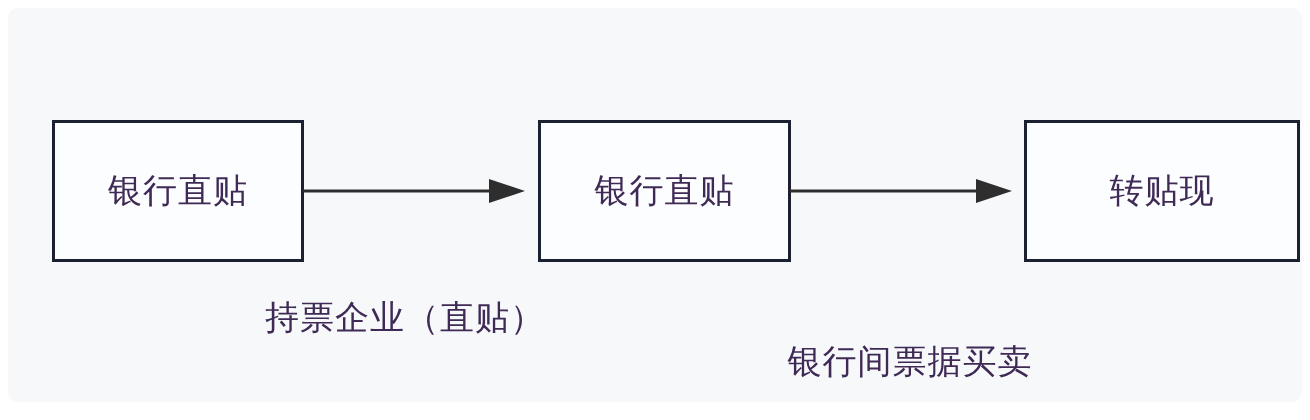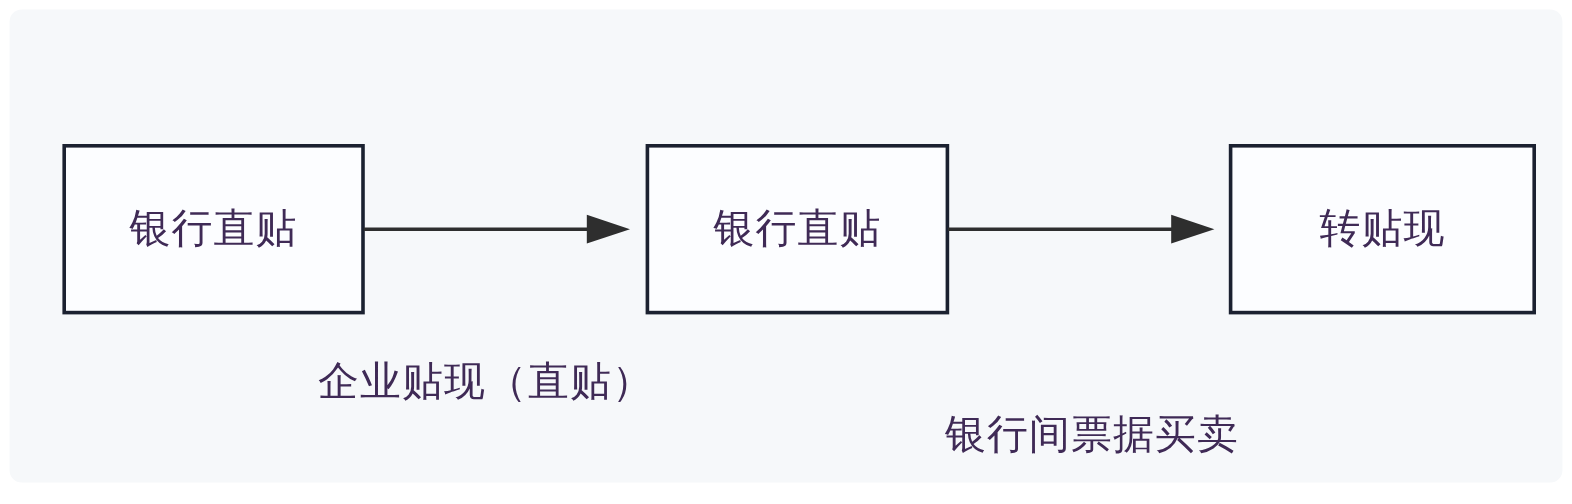--- a/index.html
+++ b/index.html
@@ -22,21 +22,21 @@
     border:3px solid var(--box-border);
     background:var(--box-fill);
     display:flex;align-items:center;justify-content:center;
   }
   .node-label{
     font-size:34px;font-weight:300;color:var(--text);
     letter-spacing:1px;white-space:nowrap;
   }
   .node-1{left:44px;width:252px;}
   .node-2{left:530px;width:253px;}
-  .node-3{left:1016px;width:256px;}
+  .node-3{left:1016px;width:276px;}
   .edge-arrow{position:absolute;top:167px;width:225px;height:32px;}
   .edge-arrow line{stroke:var(--arrow);stroke-width:3;}
   .edge-arrow polygon{fill:var(--arrow);}
   .arrow-1{left:295px;}
   .arrow-2{left:782px;}
   .edge-label{
     position:absolute;top:287px;width:320px;text-align:center;
     font-size:34px;font-weight:300;color:var(--text);
     letter-spacing:1px;white-space:nowrap;
   }
@@ -63,17 +63,17 @@
 
   <svg class="edge-arrow arrow-2" viewBox="0 0 225 32">
     <line x1="0" y1="16" x2="188" y2="16"></line>
     <polygon points="186,4 222,16 186,28"></polygon>
   </svg>
 
   <div class="node node-3">
     <span class="node-label">转贴现</span>
   </div>
 
-  <div class="edge-label edge-label-1">企业贴现（直贴）</div>
+  <div class="edge-label edge-label-1">持票企业（直贴）</div>
 
   <div class="edge-label edge-label-2">银行间票据买卖</div>
 
 </div>
 
 </body></html>

